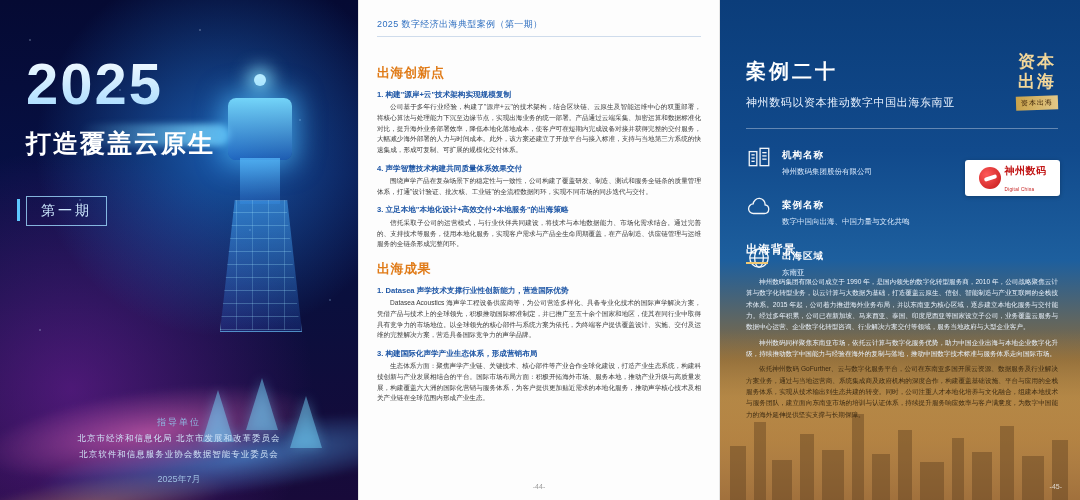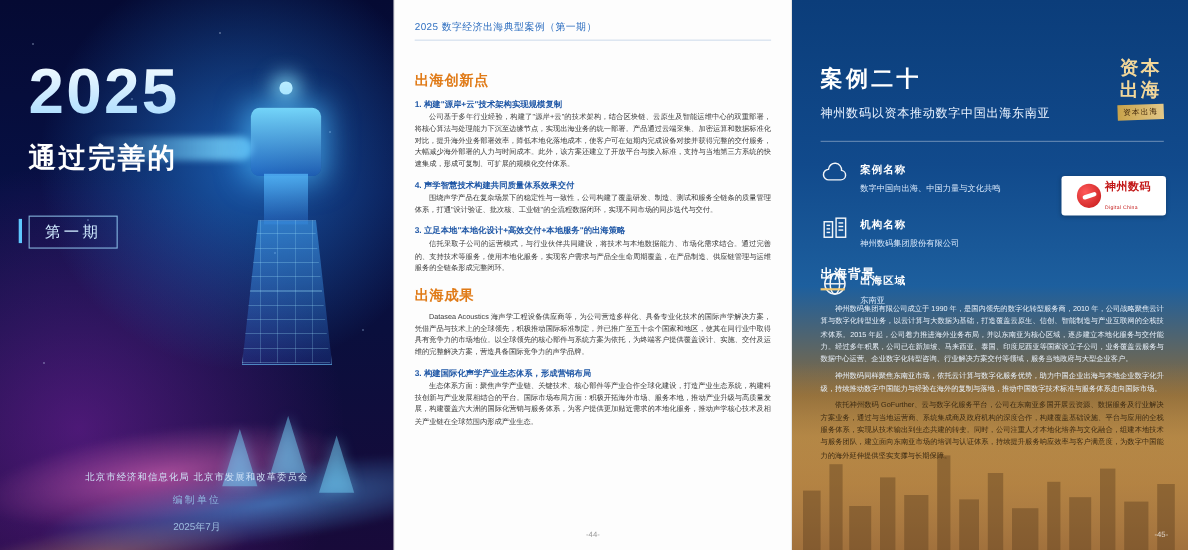--- a/index.html
+++ b/index.html
@@ -150,27 +150,28 @@
       </div>
     <div class="sail s2">
         <i></i>
       </div>
     <div class="sail s3">
         <i></i>
       </div>
 
     <div class="cover-title">
       <div class="cover-year">2025</div>
-      <div class="cover-l1">通过完善的</div>
+      <div class="cover-l1">打造覆盖云原生</div>
       <div class="issue">第一期</div>
     </div>
 
     <div class="cover-footer">
+      <div class="cf-label">指导单位</div>
       <div class="cf-orgs">北京市经济和信息化局    北京市发展和改革委员会</div>
-      <div class="cf-label">编制单位</div>
+      <div class="cf-orgs">北京软件和信息服务业协会数据智能专业委员会</div>
       <div class="cf-date">2025年7月</div>
     </div>
   </section>
 
   <section class="mid">
     <div class="mid-header">2025 数字经济出海典型案例（第一期）</div>
     <div class="mid-body">
 
       <div class="sec-title first">出海创新点</div>
       <div>
@@ -181,20 +182,21 @@
         <div class="para-h">4. 声学智慧技术构建共同质量体系效果交付</div>
         <p class="para ind">围绕声学产品在复杂场景下的稳定性与一致性，公司构建了覆盖研发、制造、测试和服务全链条的质量管理体系，打通"设计验证、批次核、工业链"的全流程数据闭环，实现不同市场的同步迭代与交付。</p>
       </div>
       <div>
         <div class="para-h">3. 立足本地"本地化设计+高效交付+本地服务"的出海策略</div>
         <p class="para ind">信托采取子公司的运营模式，与行业伙伴共同建设，将技术与本地数据能力、市场化需求结合。通过完善的、支持技术等服务，使用本地化服务，实现客户需求与产品全生命周期覆盖，在产品制造、供应链管理与运维服务的全链条形成完整闭环。</p>
       </div>
 
       <div class="sec-title">出海成果</div>
       <div>
+        <div class="para-h">1. Datasea 声学技术支撑行业性创新能力，营造国际优势</div>
         <p class="para ind">Datasea Acoustics 海声学工程设备供应商等，为公司营造多样化、具备专业化技术的国际声学解决方案，凭借产品与技术上的全球领先，积极推动国际标准制定，并已推广至五十余个国家和地区，使其在同行业中取得具有竞争力的市场地位。以全球领先的核心部件与系统方案为依托，为终端客户提供覆盖设计、实施、交付及运维的完整解决方案，营造具备国际竞争力的声学品牌。</p>
       </div>
       <div>
         <div class="para-h">3. 构建国际化声学产业生态体系，形成营销布局</div>
         <p class="para ind">生态体系方面：聚焦声学产业链、关键技术、核心部件等产业合作全球化建设，打造产业生态系统，构建科技创新与产业发展相结合的平台。国际市场布局方面：积极开拓海外市场、服务本地，推动产业升级与高质量发展，构建覆盖六大洲的国际化营销与服务体系，为客户提供更加贴近需求的本地化服务，推动声学核心技术及相关产业链在全球范围内形成产业生态。</p>
       </div>
 
     </div>
     <div class="page-num">-44-</div>
   </section>
@@ -229,51 +231,51 @@
       <div class="zb-tag">资本出海</div>
     </div>
 
     <div class="hr-gold"></div>
 
     <div class="info-rows">
 
       <div class="info-row">
         <span class="ic">
           <svg viewBox="0 0 24 24" width="26" height="26" fill="none" stroke="#ffffff" stroke-width="1.2">
-            <path d="M7 18h10a4 4 0 0 0 .6-7.95A5.5 5.5 0 0 0 6.6 9.2 4 4 0 0 0 7 18z"></path>
-          </svg>
-        </span>
-        <span>
-          <span class="info-lab">案例名称</span>
-          <div class="info-val">数字中国向出海、中国力量与文化共鸣</div>
-        </span>
-      </div>
-
-      <div class="info-row">
-        <span class="ic">
-          <svg viewBox="0 0 24 24" width="26" height="26" fill="none" stroke="#ffffff" stroke-width="1.2">
             <rect x="3" y="7" width="7" height="13"></rect>
               <rect x="13" y="4" width="8" height="16"></rect>
             <line x1="5" y1="10" x2="8" y2="10"></line>
               <line x1="5" y1="13" x2="8" y2="13"></line>
               <line x1="5" y1="16" x2="8" y2="16"></line>
             <line x1="15" y1="8" x2="19" y2="8"></line>
               <line x1="15" y1="11" x2="19" y2="11"></line>
               <line x1="15" y1="14" x2="19" y2="14"></line>
           </svg>
         </span>
         <span>
           <span class="info-lab">机构名称</span>
           <div class="info-val">神州数码集团股份有限公司</div>
         </span>
       </div>
 
       <div class="info-row">
         <span class="ic">
           <svg viewBox="0 0 24 24" width="26" height="26" fill="none" stroke="#ffffff" stroke-width="1.2">
+            <path d="M7 18h10a4 4 0 0 0 .6-7.95A5.5 5.5 0 0 0 6.6 9.2 4 4 0 0 0 7 18z"></path>
+          </svg>
+        </span>
+        <span>
+          <span class="info-lab">案例名称</span>
+          <div class="info-val">数字中国向出海、中国力量与文化共鸣</div>
+        </span>
+      </div>
+
+      <div class="info-row">
+        <span class="ic">
+          <svg viewBox="0 0 24 24" width="26" height="26" fill="none" stroke="#ffffff" stroke-width="1.2">
             <circle cx="12" cy="12" r="8.5"></circle>
               <ellipse cx="12" cy="12" rx="4" ry="8.5"></ellipse>
             <line x1="3.6" y1="12" x2="20.4" y2="12"></line>
           </svg>
         </span>
         <span>
           <span class="info-lab">出海区域</span>
           <div class="info-val">东南亚</div>
         </span>
       </div>

